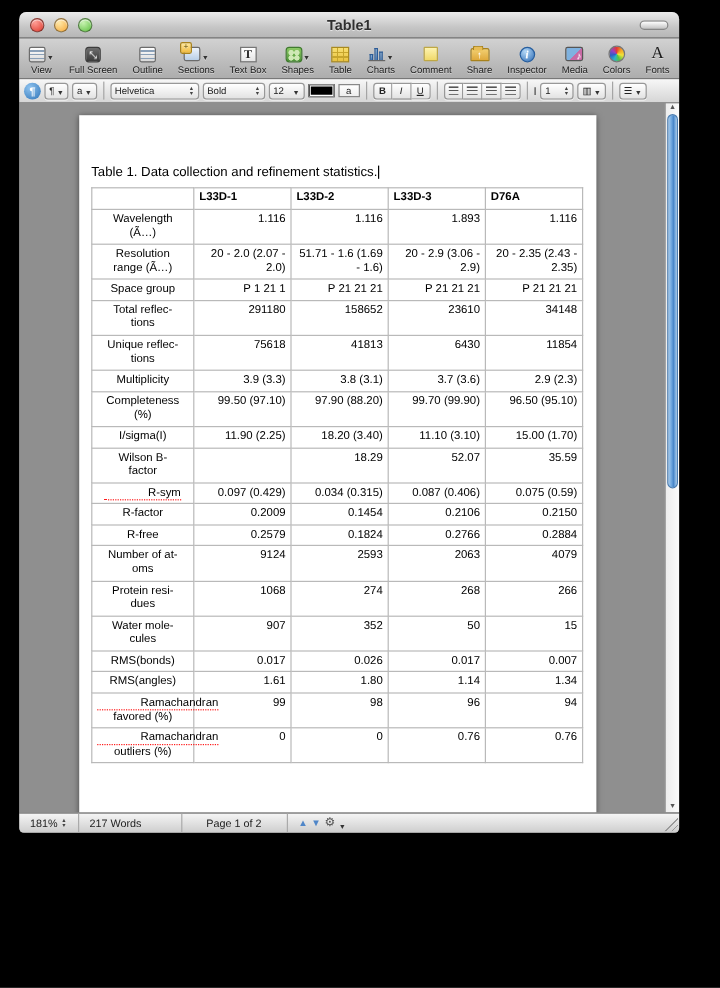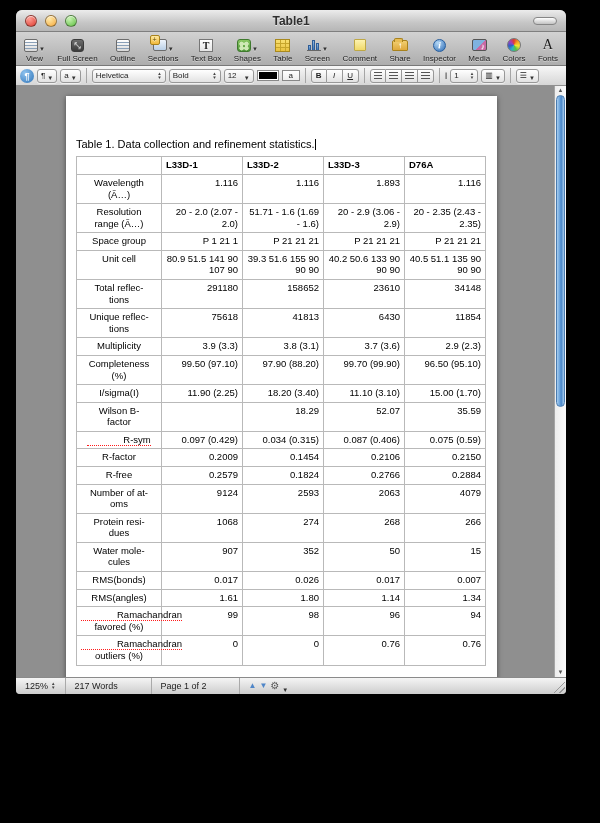--- a/index.html
+++ b/index.html
@@ -132,21 +132,21 @@
   .sb-thumb { position: absolute; left: 1px; top: 9px; width: 9px; height: 312px; border-radius: 5px;
     border: 1px solid #4a7cb0;
     background: linear-gradient(90deg, #a6cdf0 0%, #6aa3dc 40%, #4886c9 60%, #a6cdf0 100%); }
 
   
   .statusbar { height: 17px; flex: 0 0 17px; background: linear-gradient(#f5f5f5,#cdcdcd);
     border-top: 1px solid #8a8a8a; display: flex; align-items: stretch; font-size: 9px;
     color: #222; position: relative; }
   .sb-seg { display: flex; align-items: center; gap: 3px; padding: 0 9px; border-right: 1px solid #aaa; }
   .sb-words-seg { width: 86px; }
-  .sb-page-seg { width: 88px; justify-content: flex-start; }
+  .sb-page-seg { width: 88px; justify-content: center; }
   .nav-tri { font-size: 8px; color: #4f86c8; line-height: 1; }
   .gear { font-size: 10px; color: #555; line-height: 1; }
   .resize-grip { position: absolute; right: 1px; bottom: 1px; width: 13px; height: 13px;
     background: repeating-linear-gradient(135deg, transparent 0 2px, #9a9a9a 2px 3px, transparent 3px 4px);
     clip-path: polygon(100% 0, 100% 100%, 0 100%); }
 </style>
 </head>
 <body>
 
 <div class="window">
@@ -209,21 +209,21 @@
     </div>
     <div class="tb-item">
       <span class="tb-ic-row">
           <span class="ic ic-charts">
             <i style="height:5px"></i>
             <i style="height:10px"></i>
             <i style="height:7px"></i>
           </span>
           <span class="dd">▼</span>
         </span>
-      <span>Screen</span>
+      <span>Charts</span>
     </div>
     <div class="tb-item">
       <span class="tb-ic-row">
           <span class="ic ic-comment"></span>
         </span>
       <span>Comment</span>
     </div>
     <div class="tb-item">
       <span class="tb-ic-row">
           <span class="ic ic-share"></span>
@@ -373,31 +373,20 @@
 2.35)</td>
               </tr>
               <tr>
                 <th><span>Space group</span></th>
                 <td>P 1 21 1</td>
                 <td>P 21 21 21</td>
                 <td>P 21 21 21</td>
                 <td>P 21 21 21</td>
               </tr>
               <tr>
-                <th><span>Unit cell</span></th>
-                <td>80.9 51.5 141 90
-107 90</td>
-                <td>39.3 51.6 155 90
-90 90</td>
-                <td>40.2 50.6 133 90
-90 90</td>
-                <td>40.5 51.1 135 90
-90 90</td>
-              </tr>
-              <tr>
                 <th><span>Total reflec-</span>
 <span>tions</span></th>
                 <td>291180</td>
                 <td>158652</td>
                 <td>23610</td>
                 <td>34148</td>
               </tr>
               <tr>
                 <th><span>Unique reflec-</span>
 <span>tions</span></th>
@@ -517,21 +506,21 @@
     </div>
     <div class="scrollbar">
       <span class="sb-arrow sb-up">▲</span>
       <span class="sb-thumb"></span>
       <span class="sb-arrow sb-down">▼</span>
     </div>
   </div>
 
   <div class="statusbar">
     <div class="sb-seg">
-      <span>125%</span>
+      <span>181%</span>
       <span class="ud">
           <span>▲</span>
           <span>▼</span>
         </span>
     </div>
     <div class="sb-seg sb-words-seg">
       <span>217 Words</span>
     </div>
     <div class="sb-seg sb-page-seg">
       <span>Page 1 of 2</span>

